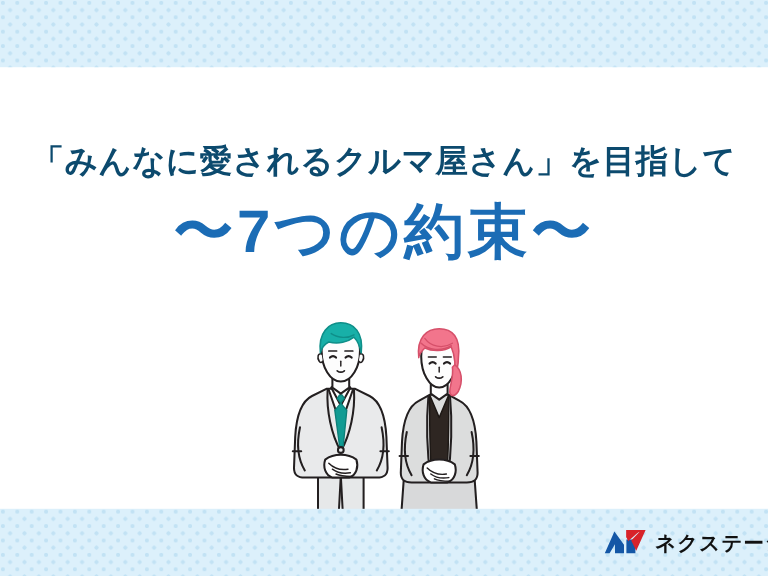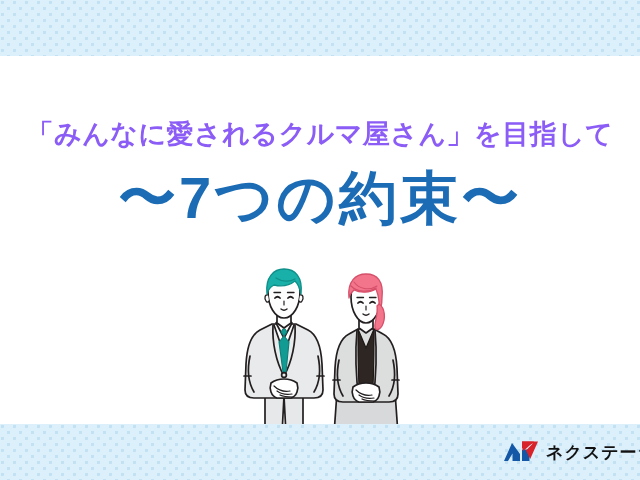--- a/index.html
+++ b/index.html
@@ -35,27 +35,27 @@
     position: absolute;
     left: 0;
     top: 118px;
     width: 640px;
     text-align: center;
   }
   #headline-primary {
     font-size: 27px;
     font-weight: 700;
     letter-spacing: 0.5px;
-    color: #8b5cf6;
+    color: #0c4a6e;
     line-height: 1.2;
     white-space: nowrap;
   }
   #headline-secondary {
     margin-top: 16px;
-    font-size: 58px;
+    font-size: 50px;
     font-weight: 700;
     letter-spacing: 3px;
     color: #1b6cb5;
     line-height: 1.1;
     white-space: nowrap;
   }
 
   
   #illustration {
     position: absolute;

